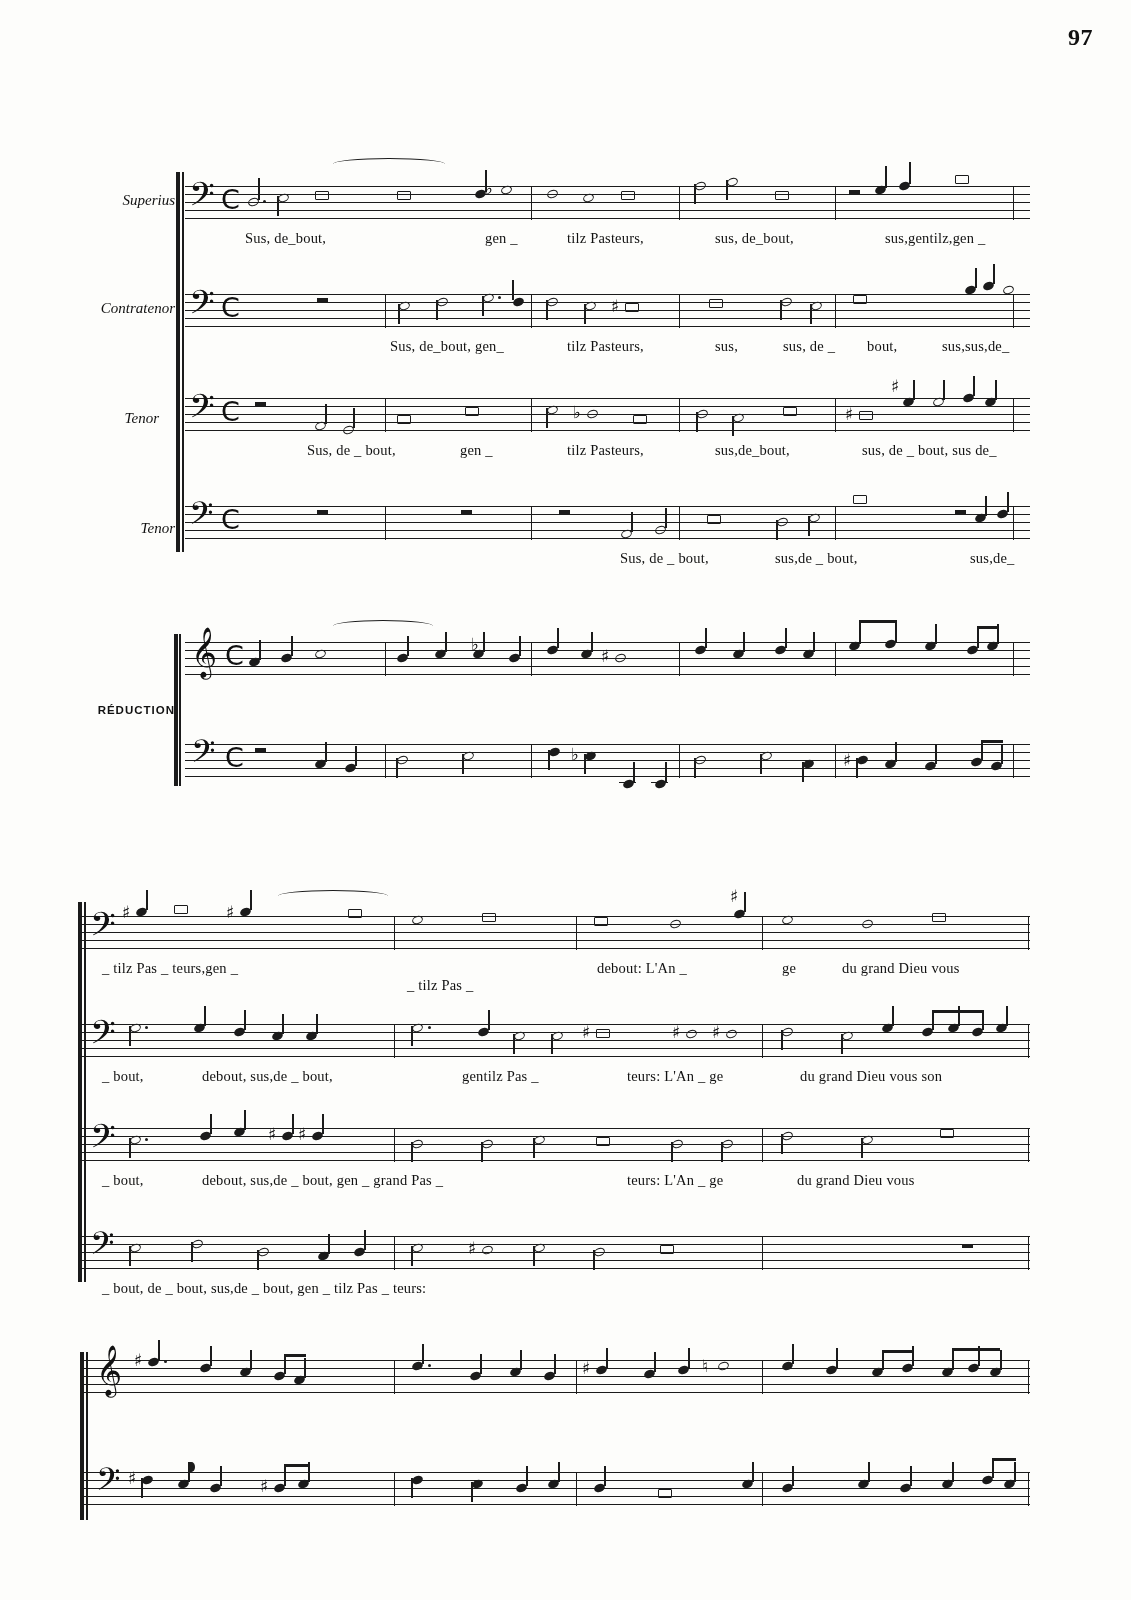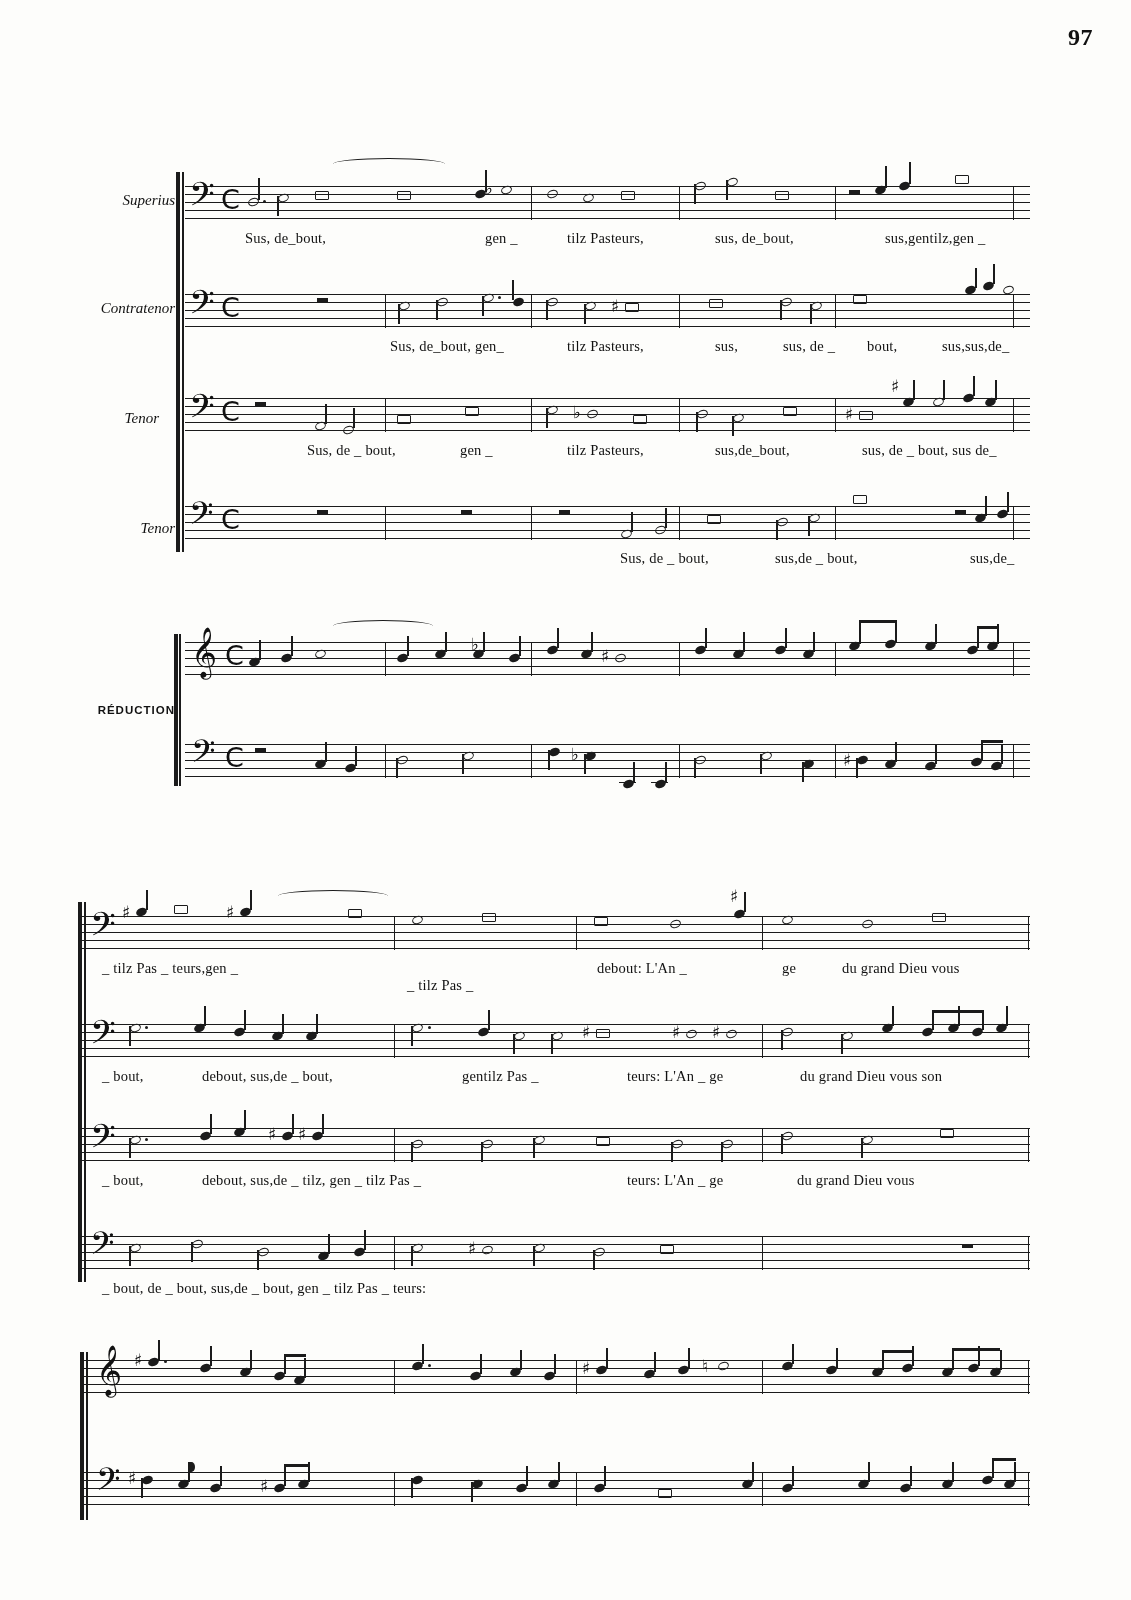--- a/index.html
+++ b/index.html
@@ -653,21 +653,21 @@
     <div class="note open" style="left:640px; top:240px;"></div>
       <div class="stem" style="left:639px; top:242px; height:20px;"></div>
     <div class="barline" style="left:680px; top:228px; height:34px;"></div>
     <div class="note open" style="left:700px; top:232px;"></div>
       <div class="stem" style="left:699px; top:234px; height:20px;"></div>
     <div class="note open" style="left:780px; top:236px;"></div>
       <div class="stem" style="left:779px; top:238px; height:20px;"></div>
     <div class="note open breve" style="left:858px; top:229px;"></div>
     <div class="barline" style="left:946px; top:228px; height:34px;"></div>
     <div class="lyric" style="left:20px; top:272px;">_ bout,</div>
-    <div class="lyric" style="left:120px; top:272px;">debout, sus,de _ tilz, gen _ tilz Pas _</div>
+    <div class="lyric" style="left:120px; top:272px;">debout, sus,de _ bout, gen _ grand Pas _</div>
     <div class="lyric" style="left:545px; top:272px;">teurs:    L'An _  ge</div>
     <div class="lyric" style="left:715px; top:272px;">du  grand   Dieu      vous</div>
 
     <div class="staff" style="top:336px;">
       <div class="line l0"></div>
         <div class="line l1"></div>
         <div class="line l2"></div>
         <div class="line l3"></div>
         <div class="line l4"></div>
     </div>

